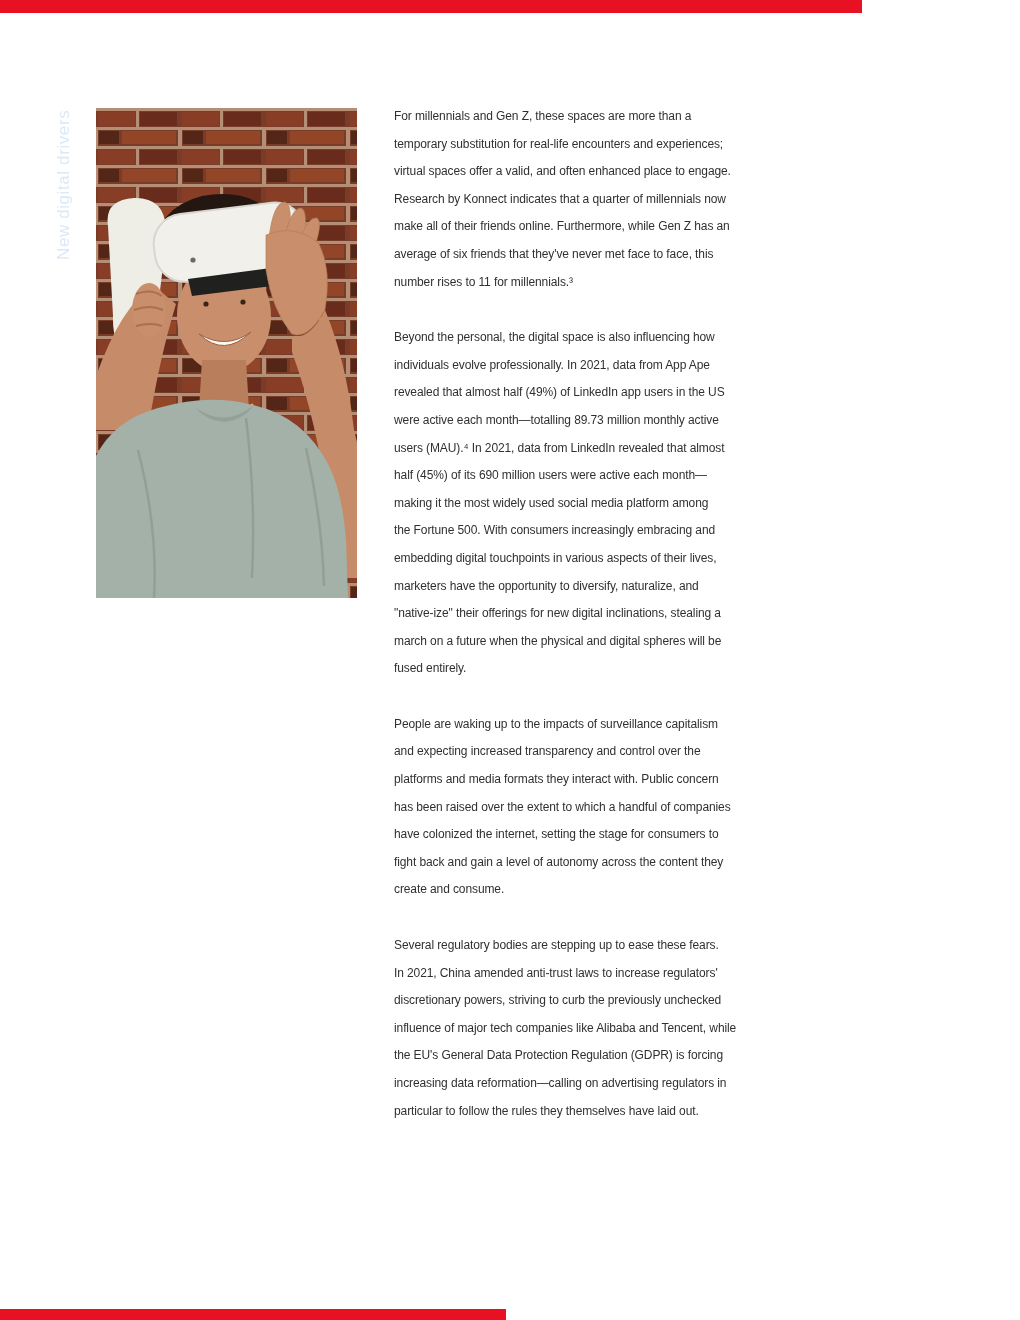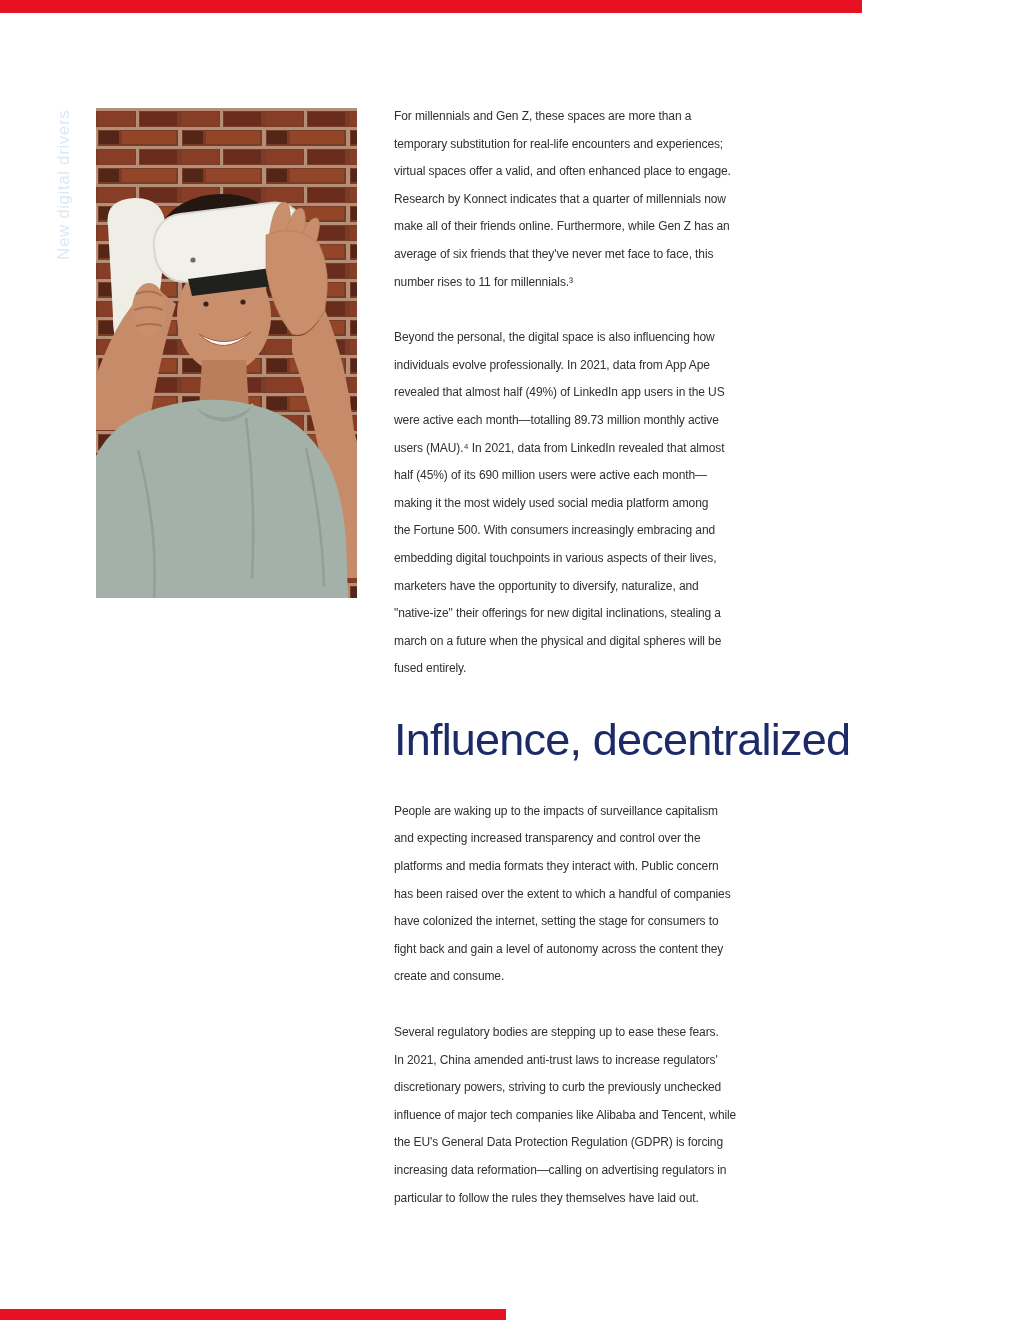--- a/index.html
+++ b/index.html
@@ -125,21 +125,20 @@
 were active each month—totalling 89.73 million monthly active
 users (MAU).⁴  In 2021, data from LinkedIn revealed that almost
 half (45%) of its 690 million users were active each month—
 making it the most widely used social media platform among
 the Fortune 500. With consumers increasingly embracing and
 embedding digital touchpoints in various aspects of their lives,
 marketers have the opportunity to diversify, naturalize, and
 "native-ize" their offerings for new digital inclinations, stealing a
 march on a future when the physical and digital spheres will be
 fused entirely.</p>
-    <h1>Influence, decentralized</h1>
     <p>People are waking up to the impacts of surveillance capitalism
 and expecting increased transparency and control over the
 platforms and media formats they interact with. Public concern
 has been raised over the extent to which a handful of companies
 have colonized the internet, setting the stage for consumers to
 fight back and gain a level of autonomy across the content they
 create and consume.</p>
     <p>Several regulatory bodies are stepping up to ease these fears.
 In 2021, China amended anti-trust laws to increase regulators'
 discretionary powers, striving to curb the previously unchecked

